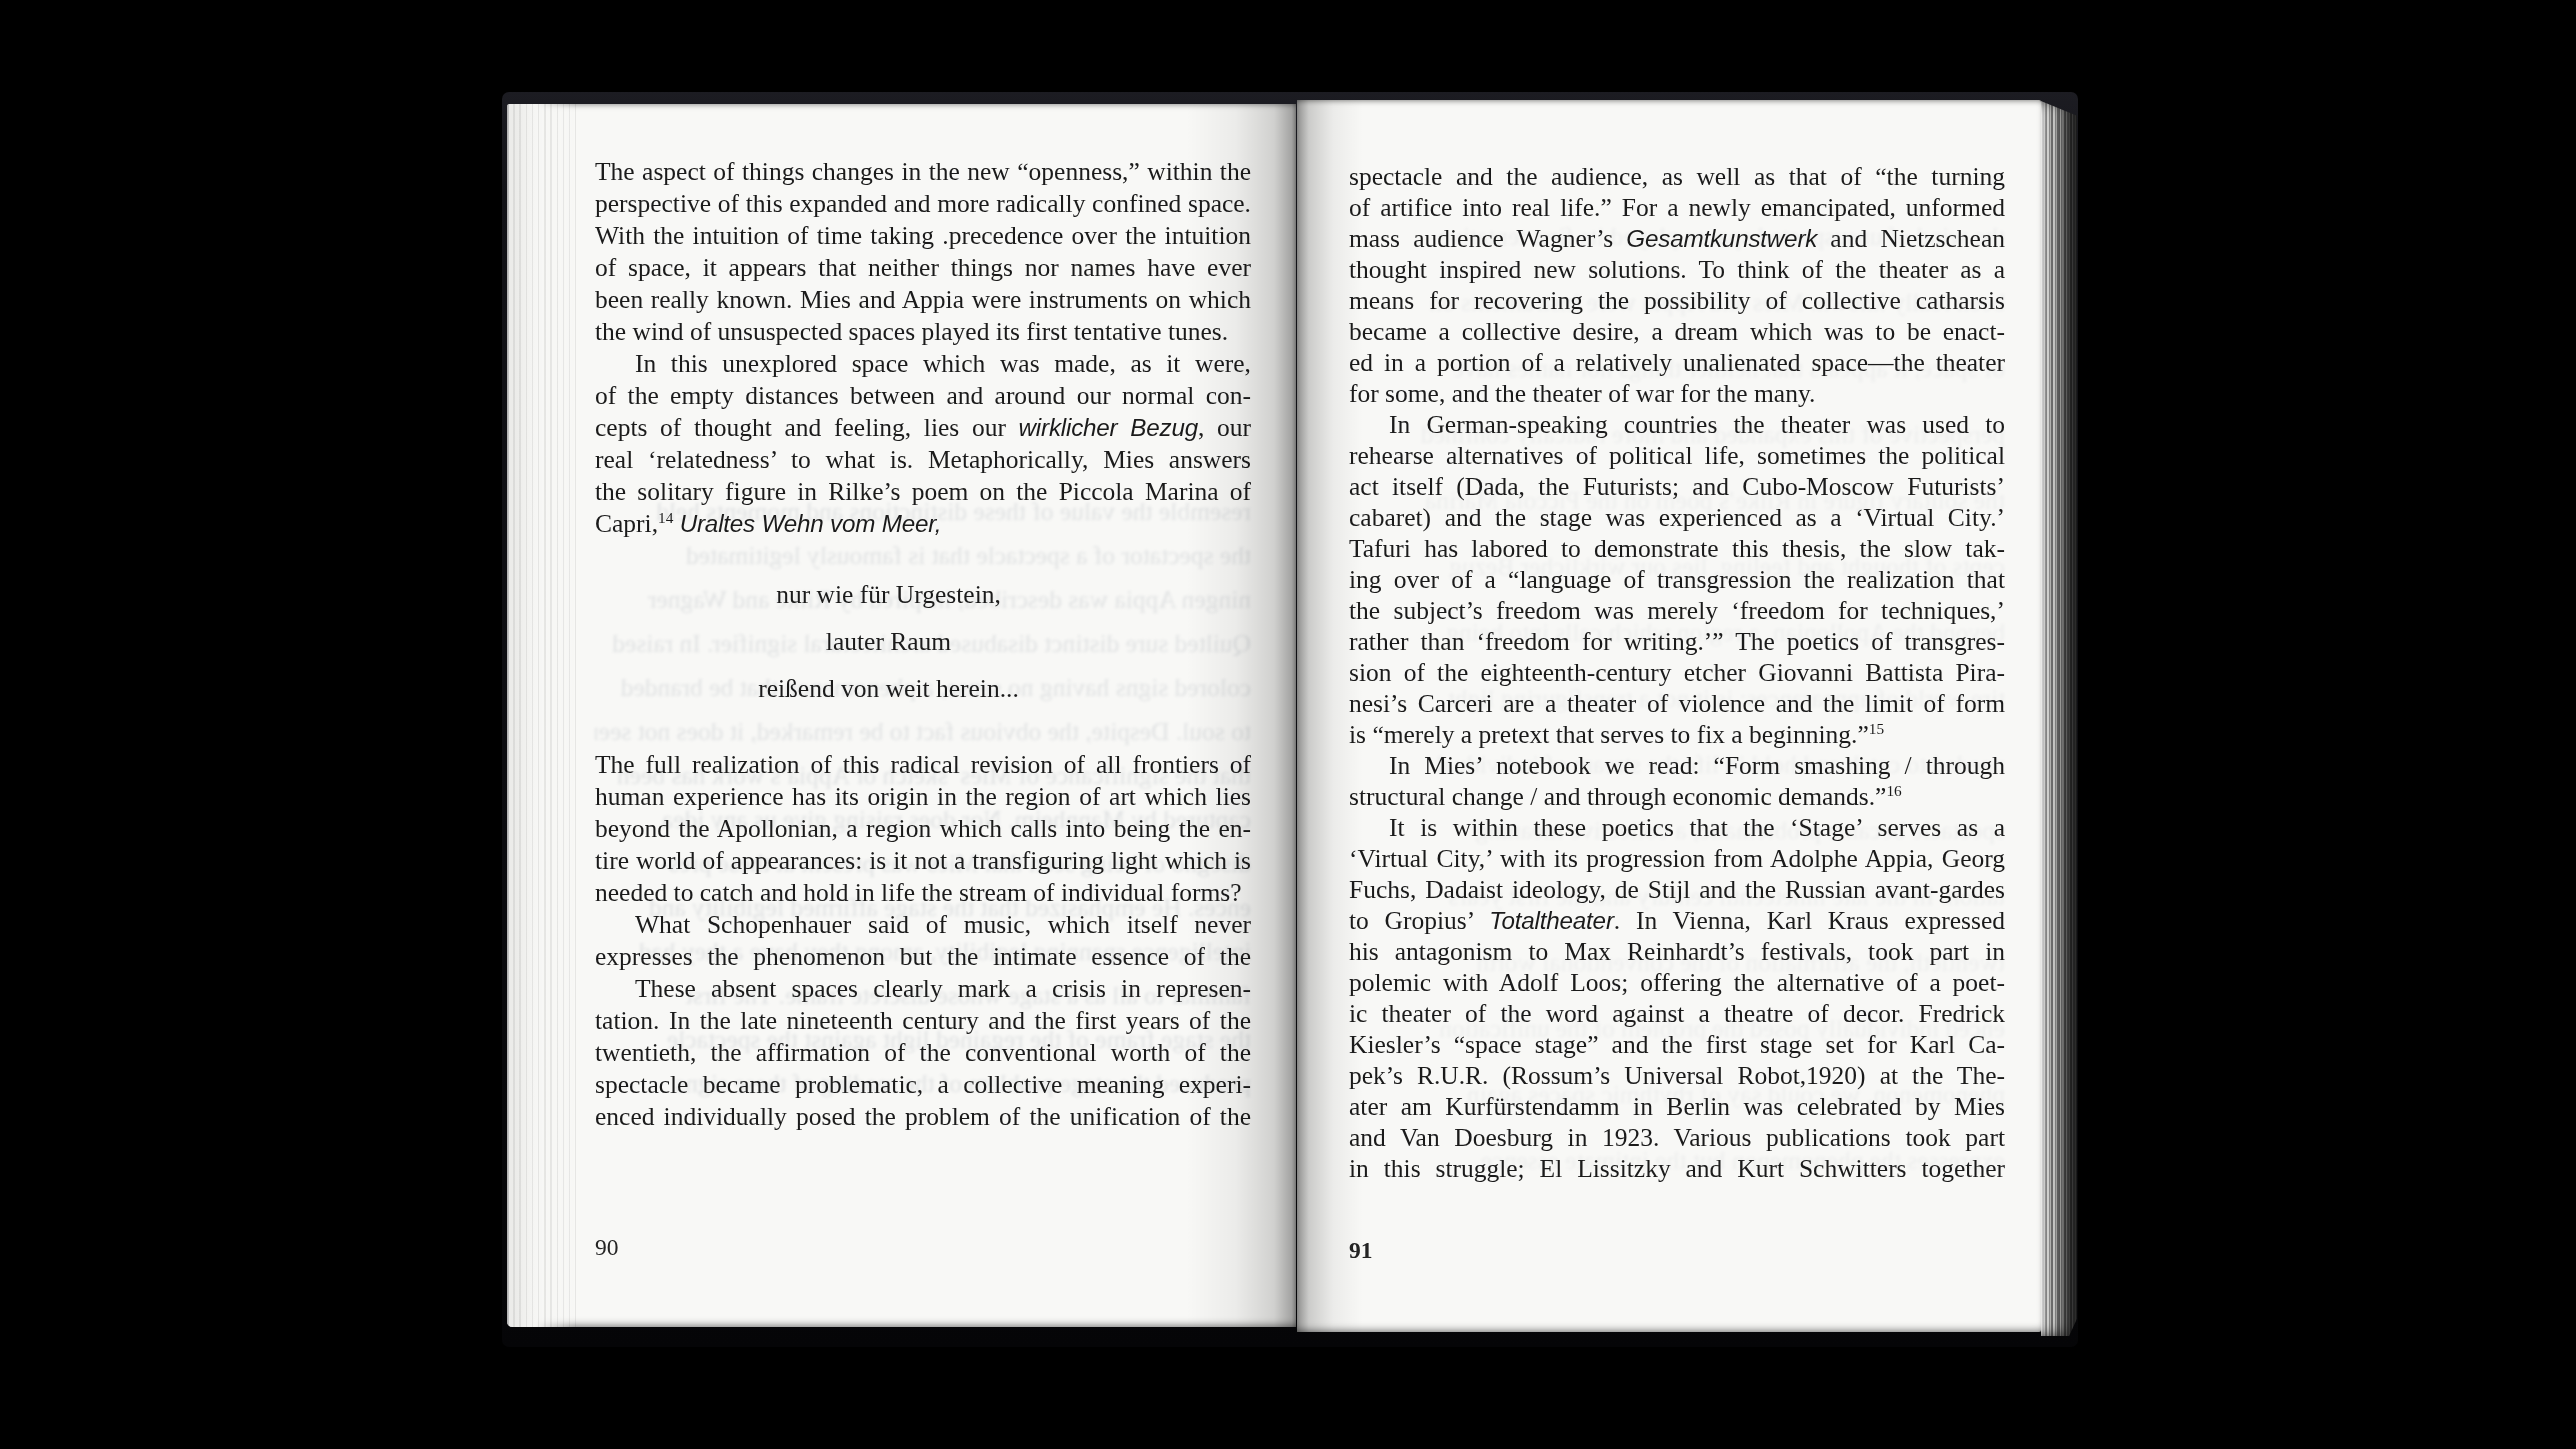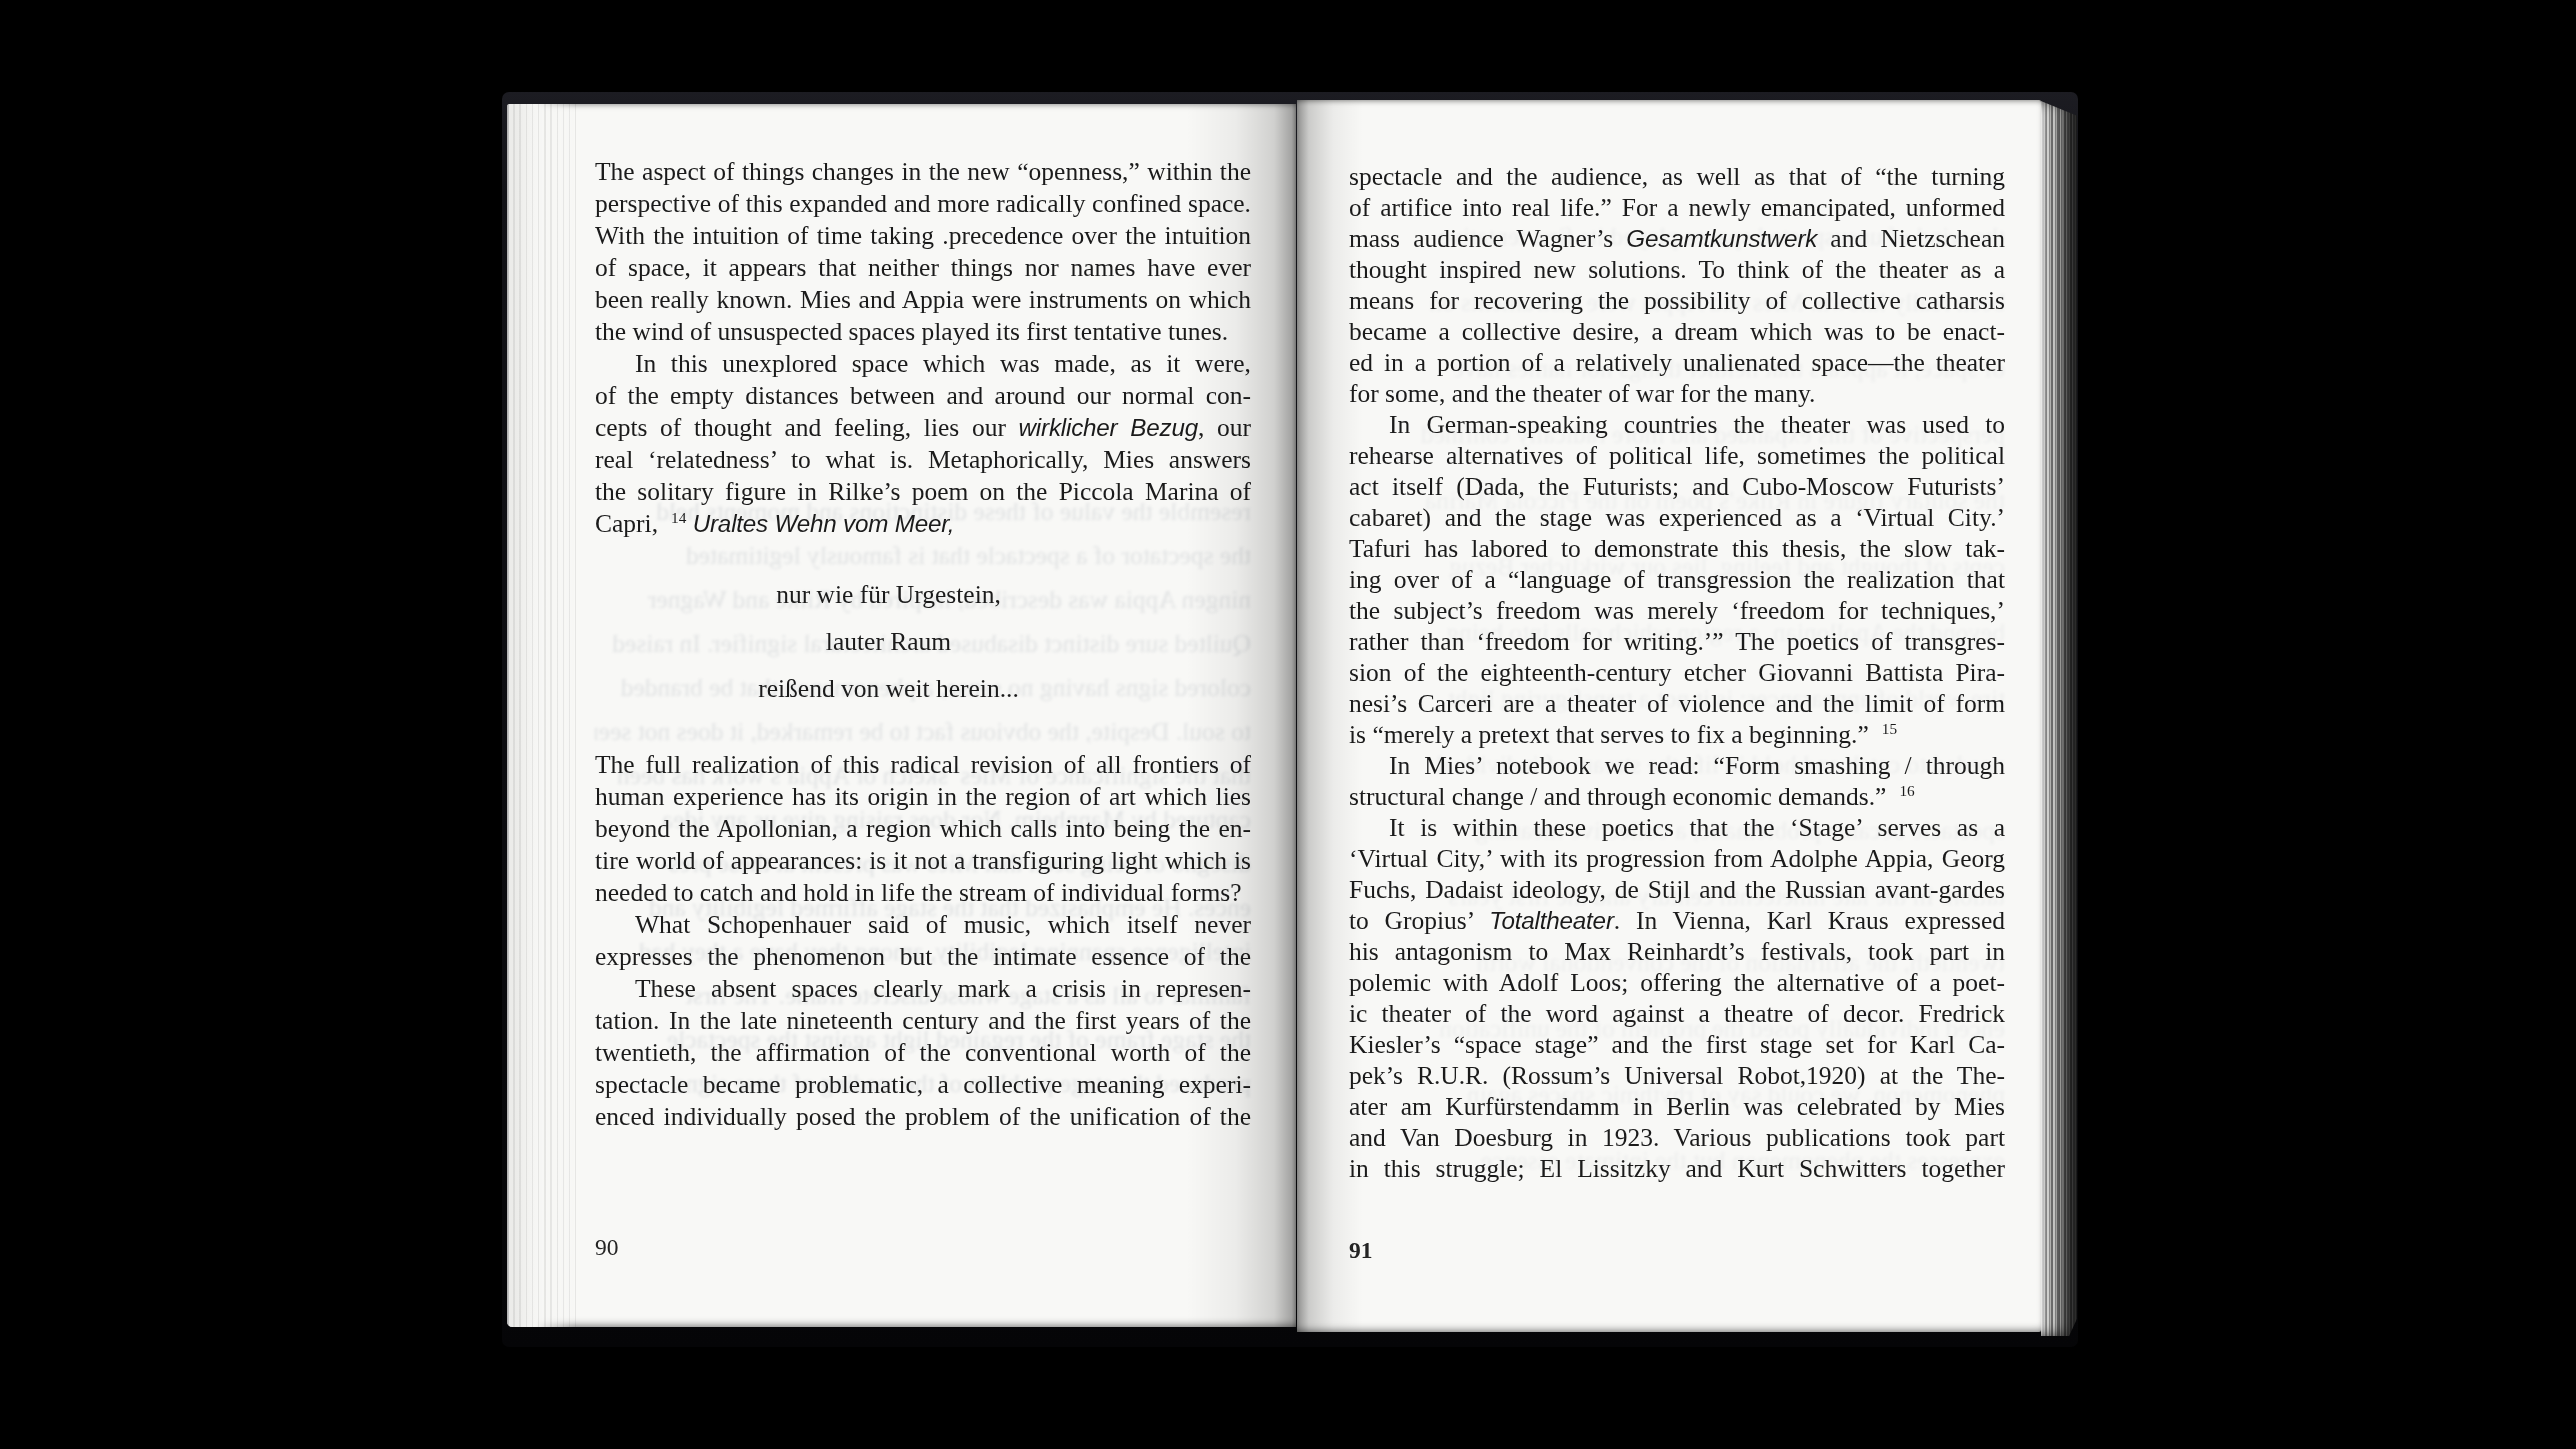--- a/index.html
+++ b/index.html
@@ -68,21 +68,21 @@
   }
   .flow-left{left:88px;top:52px;line-height:32px;}
   .flow-right{left:52px;top:61px;line-height:31px;}
   .line{min-height:1em;}
   .para .line.j{text-align:justify;text-align-last:justify;text-justify:inter-word;}
   .para.indent .line:first-child{text-indent:40px;}
   .poem{margin:39px 69px 44px 0;text-align:center;}
   .poem .line{margin-bottom:15px;}
   .poem .line:last-child{margin-bottom:8px;}
   em{font-family:"Liberation Sans",sans-serif;font-size:.95em;letter-spacing:-0.2px;}
-  sup{font-size:.6em;vertical-align:super;line-height:0;margin-left:13px;}
+  sup{font-size:.6em;vertical-align:super;line-height:0;}
   .pagenum{
     position:absolute;width:656px;text-align:left;
     font-size:23.5px;color:#242424;
   }
   .pagenum-left{left:88px;top:1130px;}
   .pagenum-right{left:52px;top:1137px;font-weight:bold;}
   
   .ghosts{position:absolute;pointer-events:none;}
   .ghost-line{
     transform:scaleX(-1);

